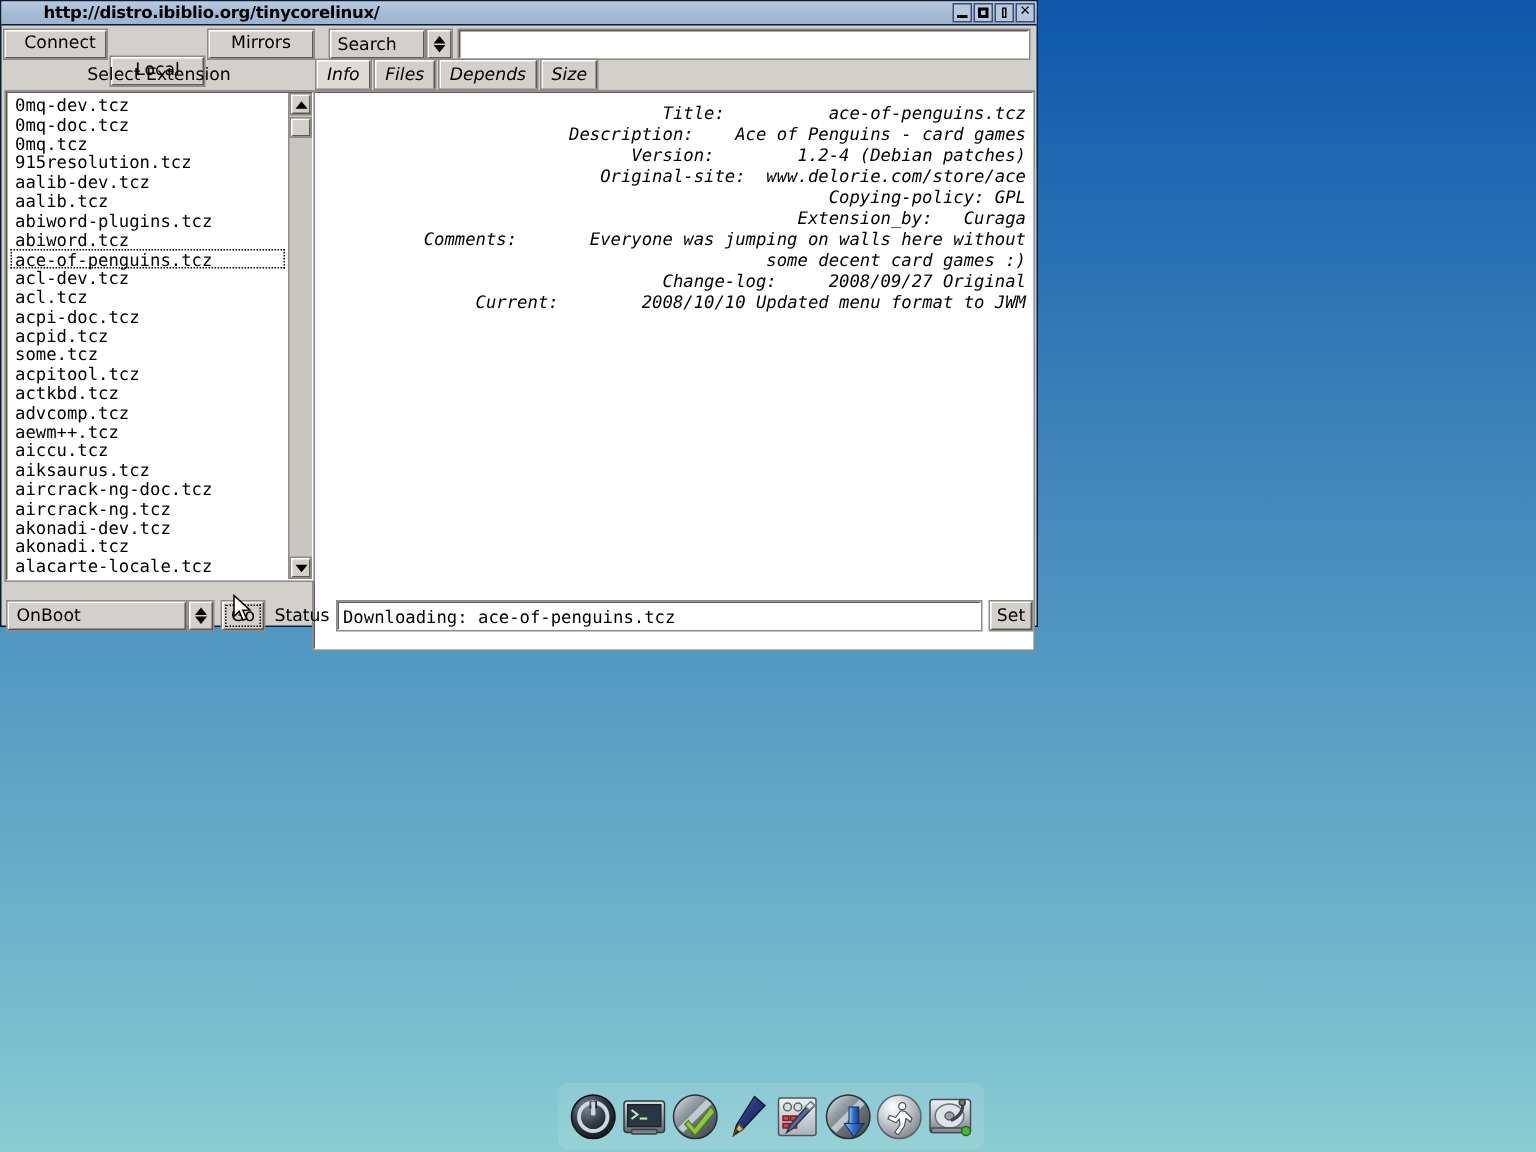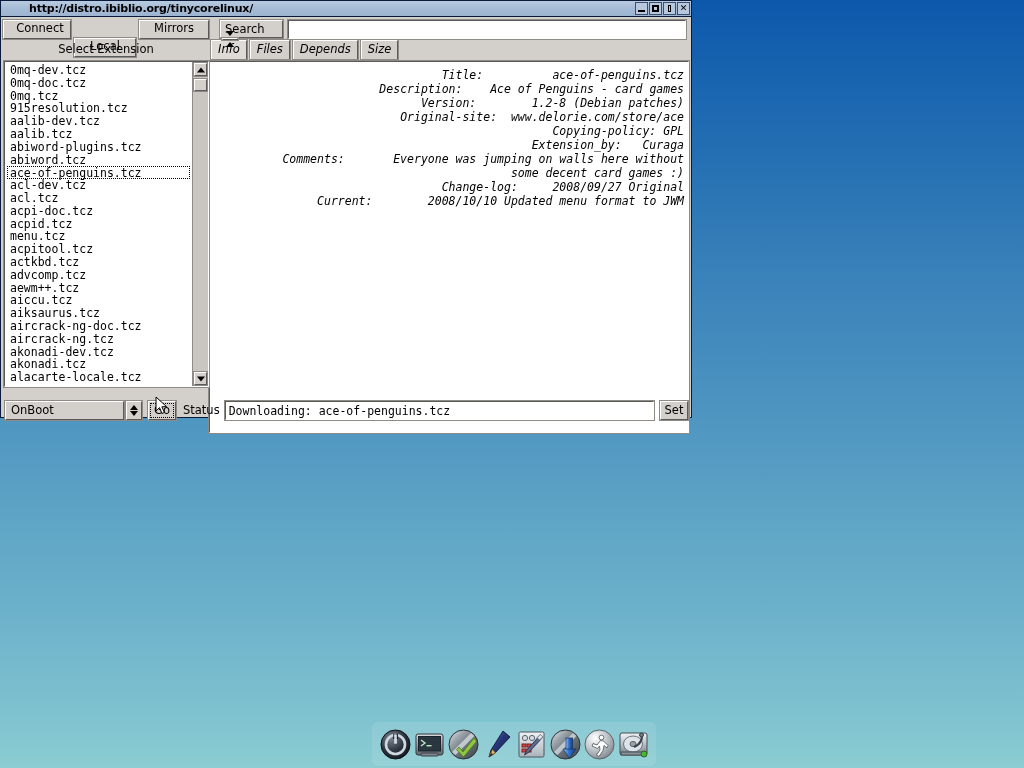--- a/index.html
+++ b/index.html
@@ -125,21 +125,20 @@
   }
   .btn-connect { width: 68px; margin-right: 3px; padding-left: 12px; }
   .btn-local   { width: 62px; margin-right: 3px; margin-top: 36px; }
   .btn-mirrors { width: 70px; margin-right: 3px; }
 
   .opt-wrap {
     display: flex;
     margin-left: 8px;
     align-items: stretch;
     height: 19px;
-    flex-direction: column;
   }
   .opt-label {
     width: 63px;
     font-size: 11.5px;
     line-height: 15px;
     padding: 1px 0 0 4px;
     background: #d3d0cb;
     border-top: 1px solid #ffffff;
     border-left: 1px solid #ffffff;
     border-right: 1px solid #5a5a5a;
@@ -550,21 +549,21 @@
             <div class="litem">915resolution.tcz</div>
             <div class="litem">aalib-dev.tcz</div>
             <div class="litem">aalib.tcz</div>
             <div class="litem">abiword-plugins.tcz</div>
             <div class="litem">abiword.tcz</div>
             <div class="litem selected">ace-of-penguins.tcz</div>
             <div class="litem">acl-dev.tcz</div>
             <div class="litem">acl.tcz</div>
             <div class="litem">acpi-doc.tcz</div>
             <div class="litem">acpid.tcz</div>
-            <div class="litem">menu.tcz</div>
+            <div class="litem">some.tcz</div>
             <div class="litem">acpitool.tcz</div>
             <div class="litem">actkbd.tcz</div>
             <div class="litem">advcomp.tcz</div>
             <div class="litem">aewm++.tcz</div>
             <div class="litem">aiccu.tcz</div>
             <div class="litem">aiksaurus.tcz</div>
             <div class="litem">aircrack-ng-doc.tcz</div>
             <div class="litem">aircrack-ng.tcz</div>
             <div class="litem">akonadi-dev.tcz</div>
             <div class="litem">akonadi.tcz</div>
@@ -585,21 +584,21 @@
     <div class="right-pane">
       <div class="tabs" id="tabs-container">
           <div class="tab active">Info</div>
           <div class="tab">Files</div>
           <div class="tab">Depends</div>
           <div class="tab">Size</div>
         </div>
       <div class="infopanel" id="info-panel">
           <div class="inforow">Title:          ace-of-penguins.tcz</div>
           <div class="inforow">Description:    Ace of Penguins - card games</div>
-          <div class="inforow">Version:        1.2-8 (Debian patches)</div>
+          <div class="inforow">Version:        1.2-4 (Debian patches)</div>
           <div class="inforow">Original-site:  www.delorie.com/store/ace</div>
           <div class="inforow">Copying-policy: GPL</div>
           <div class="inforow">Extension_by:   Curaga</div>
           <div class="inforow">Comments:       Everyone was jumping on walls here without</div>
           <div class="inforow">                some decent card games :)</div>
           <div class="inforow">Change-log:     2008/09/27 Original</div>
           <div class="inforow">Current:        2008/10/10 Updated menu format to JWM</div>
         </div>
     </div>
   </div>

